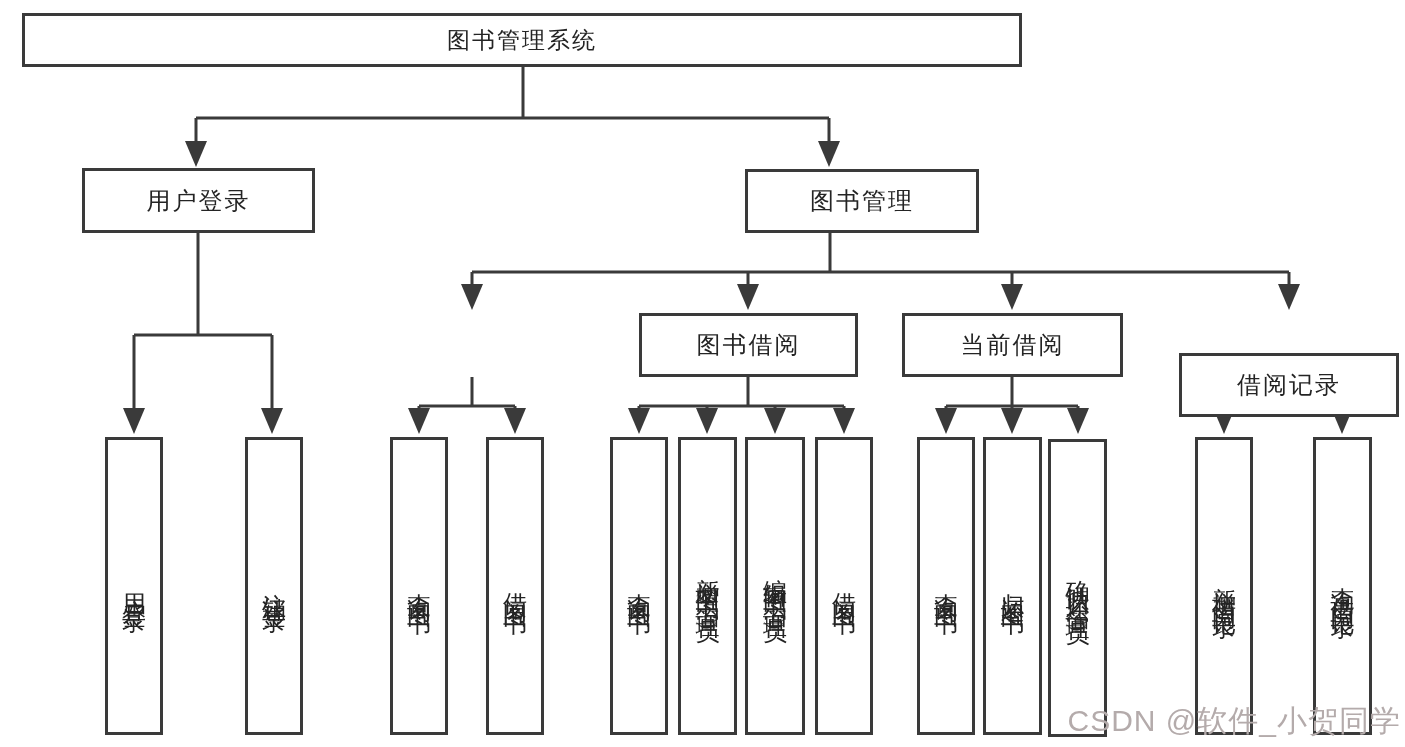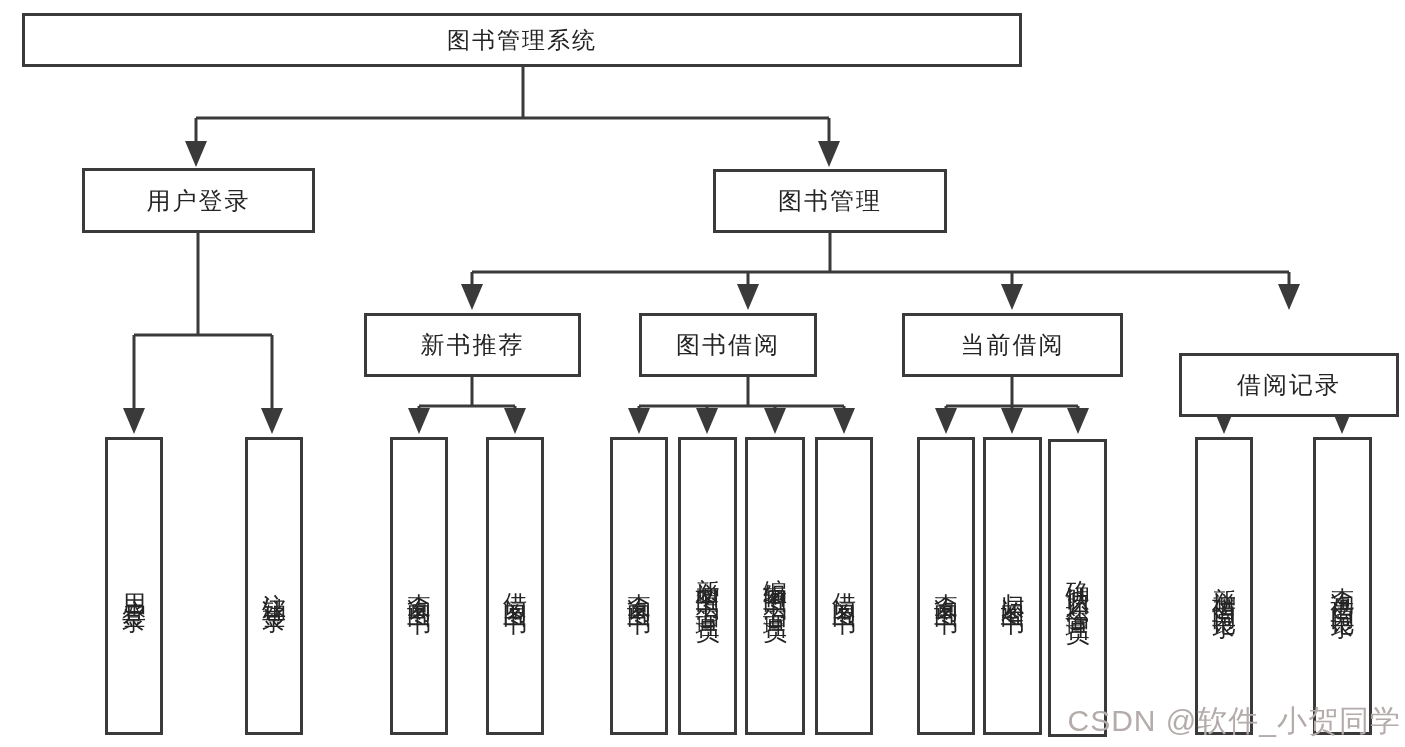--- a/index.html
+++ b/index.html
@@ -96,28 +96,25 @@
     </g>
   </svg>
 
   <div class="node hnode root" style="left:22px; top:13px; width:1000px; height:54px;">
     <span>图书管理系统</span>
   </div>
 
   <div class="node hnode" style="left:82px; top:168px; width:233px; height:65px;">
     <span>用户登录</span>
   </div>
-  <div class="node hnode" style="left:713px; top:169px; width:234px; height:64px;">
+  <div class="node hnode" style="left:745px; top:169px; width:234px; height:64px;">
     <span>图书管理</span>
   </div>
 
-  <div class="node hnode" style="left:364px; top:313px; width:217px; height:64px;">
-    <span>新书推荐</span>
-  </div>
-  <div class="node hnode" style="left:639px; top:313px; width:178px; height:64px;">
+  <div class="node hnode" style="left:639px; top:313px; width:219px; height:64px;">
     <span>图书借阅</span>
   </div>
   <div class="node hnode" style="left:902px; top:313px; width:221px; height:64px;align-items:center;">
     <span>当前借阅</span>
   </div>
   <div class="node hnode" style="left:1179px; top:313px; width:220px; height:64px;margin-top:40px;">
     <span>借阅记录</span>
   </div>
 
   <div class="node vnode" style="left:105px; top:437px; width:58px; height:298px;">

